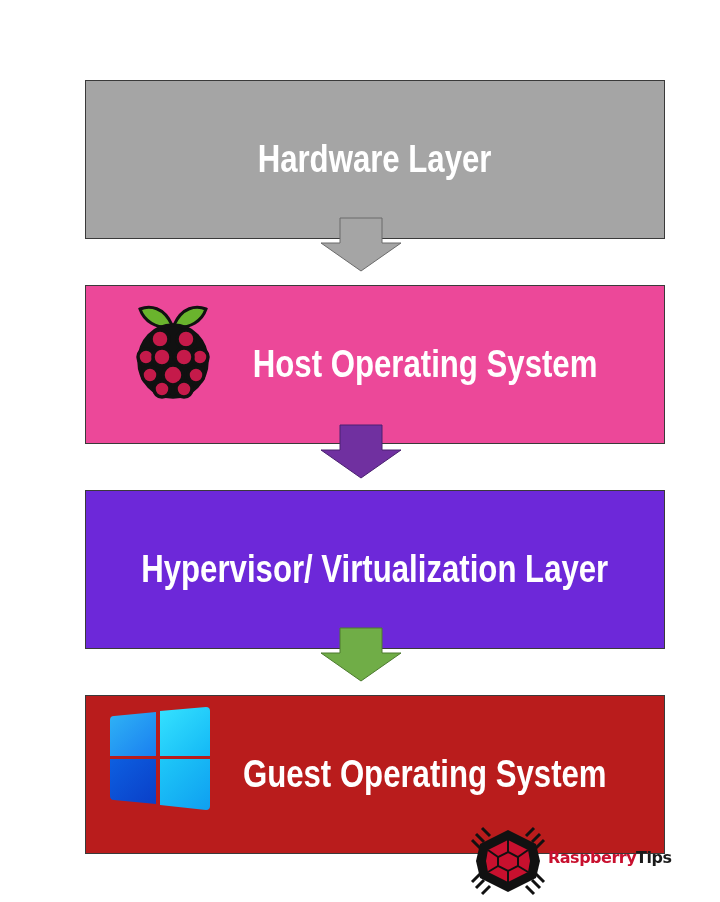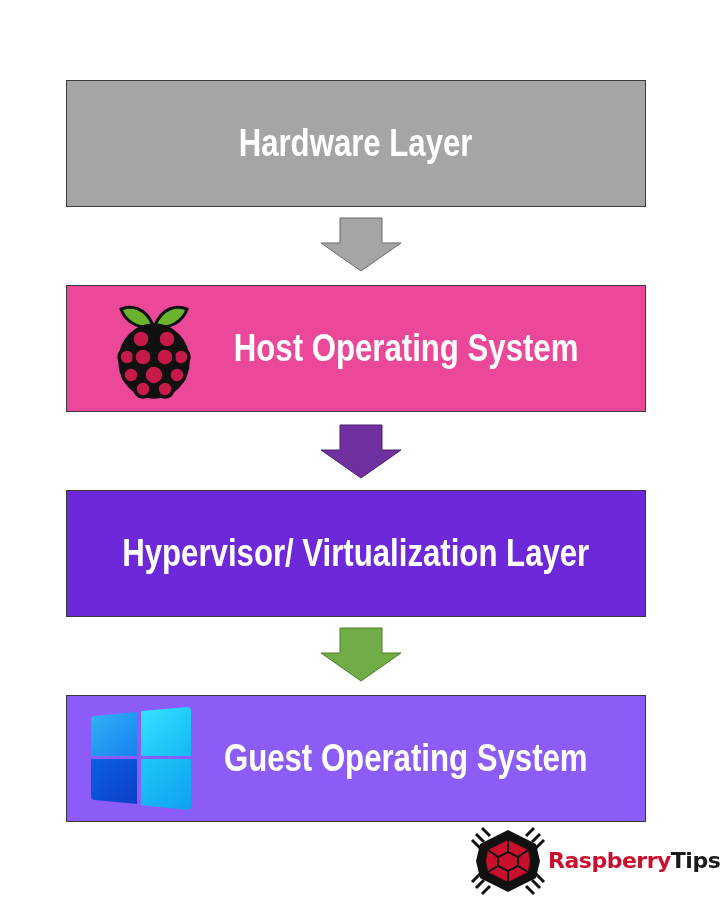--- a/index.html
+++ b/index.html
@@ -1,17 +1,17 @@
 <!DOCTYPE html>
 <html><head>
 <meta charset="utf-8">
 <style>
   html,body{margin:0;padding:0;background:#fff;}
   body{width:720px;height:902px;position:relative;overflow:hidden;font-family:"DejaVu Sans Condensed","DejaVu Sans",sans-serif;}
-  .box{position:absolute;left:66px;width:580px;height:127px;border:1px solid #3a3a3a;box-sizing:border-box;display:flex;align-items:center;justify-content:center;}
+  .box{position:absolute;left:85px;width:580px;height:159px;border:1px solid #3a3a3a;box-sizing:border-box;display:flex;align-items:center;justify-content:center;}
   .label{color:#fff;font-family:"Liberation Sans Narrow","Liberation Sans",sans-serif;font-stretch:condensed;font-size:38px;font-weight:bold;letter-spacing:0px;transform:scaleX(0.82);white-space:nowrap;}
   .arrow{position:absolute;left:320px;width:82px;height:55px;}
   .icon{position:absolute;}
 </style>
 </head>
 <body>
 
 <div class="box" style="top:80px;background:#a5a5a5;">
   <span class="label">Hardware Layer</span>
 </div>
@@ -49,21 +49,21 @@
 </svg>
 
 <div class="box" style="top:490px;background:#6d28d9;">
   <span class="label">Hypervisor/ Virtualization Layer</span>
 </div>
 
 <svg class="arrow" style="top:627px;" viewBox="0 0 82 55">
   <polygon points="20,1 62,1 62,26 81,26 41,54 1,26 20,26" fill="#70ad47" stroke="#4c7a2f" stroke-width="1"></polygon>
 </svg>
 
-<div class="box" style="top:695px;background:#8b5cf6;">
+<div class="box" style="top:695px;background:#b91c1c;">
   <svg class="icon" style="left:20px;top:10px;width:110px;height:105px;" viewBox="0 0 110 105">
     <defs>
       <linearGradient id="wtl" x1="0" y1="0" x2="1" y2="1">
           <stop offset="0" stop-color="#2fb3f5"></stop>
           <stop offset="1" stop-color="#1a7ff0"></stop>
         </linearGradient>
       <linearGradient id="wtr" x1="0" y1="0" x2="1" y2="1">
           <stop offset="0" stop-color="#35e2ff"></stop>
           <stop offset="1" stop-color="#14b8f5"></stop>
         </linearGradient>
@@ -105,16 +105,16 @@
     <g stroke="#111" stroke-width="2" fill="none">
       <polygon points="38,26 48,31 48,40 38,45 28,40 28,31"></polygon>
       <line x1="38" y1="14" x2="38" y2="26"></line>
         <line x1="38" y1="45" x2="38" y2="56"></line>
       <line x1="18" y1="24" x2="28" y2="31"></line>
         <line x1="58" y1="24" x2="48" y2="31"></line>
       <line x1="18" y1="46" x2="28" y2="40"></line>
         <line x1="58" y1="46" x2="48" y2="40"></line>
     </g>
   </svg>
-  <div style="position:absolute;left:78px;top:22px;font-family:'DejaVu Sans','Liberation Sans',sans-serif;font-weight:bold;font-size:22px;letter-spacing:-0.5px;white-space:nowrap;">
+  <div style="position:absolute;left:78px;top:22px;font-family:'DejaVu Sans','Liberation Sans',sans-serif;font-weight:bold;font-size:16px;letter-spacing:-0.5px;white-space:nowrap;">
     <span style="color:#c8102e;">Raspberry</span><span style="color:#1a1a1a;">Tips</span>
   </div>
 </div>
 
 </body></html>

